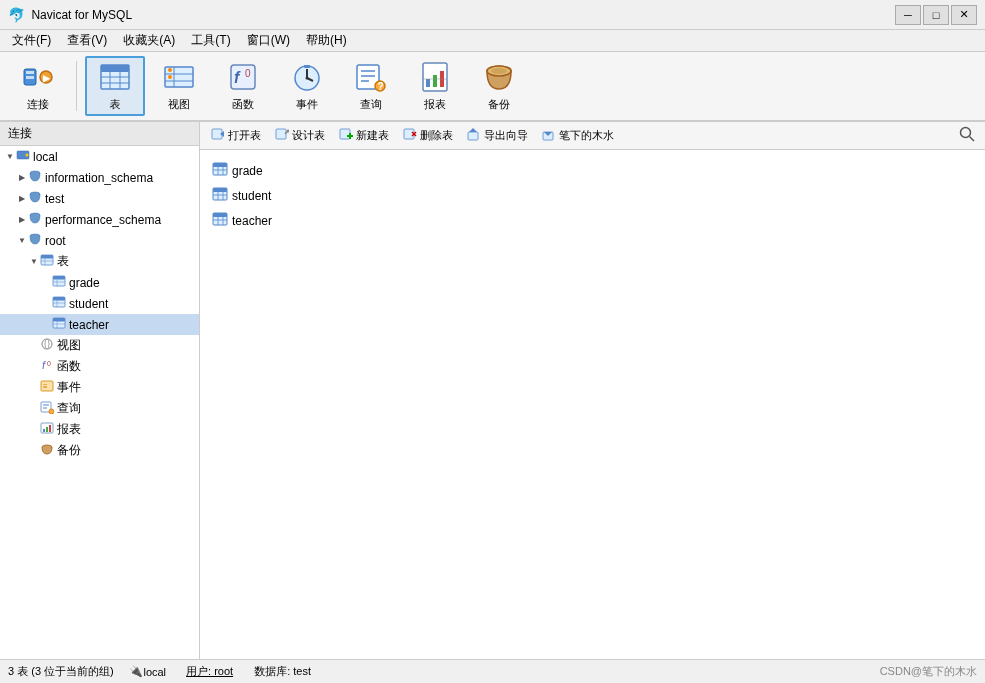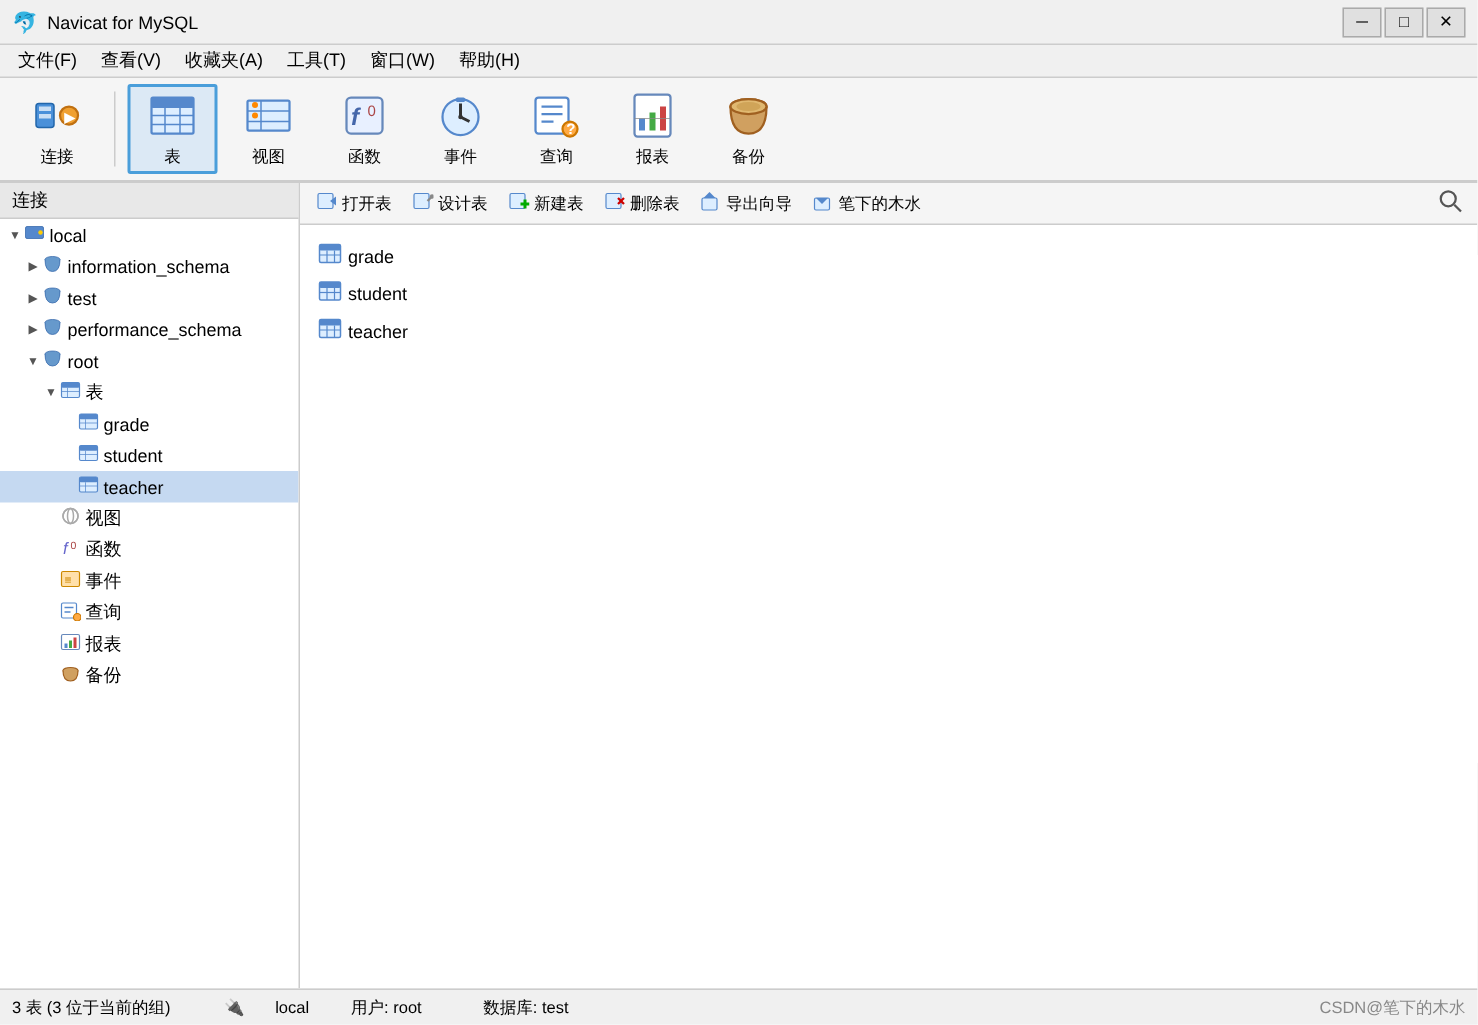--- a/index.html
+++ b/index.html
@@ -182,21 +182,21 @@
     .status-bar {
       background: #f0f0f0;
       height: 24px;
       border-top: 1px solid #ccc;
       display: flex;
       align-items: center;
       padding: 0 8px;
       font-size: 11px;
       justify-content: space-between;
     }
-    .status-left { display: flex; align-items: center; gap: 20px; }
+    .status-left { display: flex; align-items: center; gap: 0; }
     .status-right { color: #888; font-size: 11px; }
 
     
     .right-panel {
       flex: 1;
       display: flex;
       flex-direction: column;
     }
 
     .action-bar-container {
@@ -681,21 +681,21 @@
       </div>
     </div>
 
   </div>
 
   <div class="status-bar">
     <div class="status-left">
       <span>3 表 (3 位于当前的组)</span>
       <span style="margin-left:16px;">🔌</span>
       <span>local</span>
-      <span style="margin-left:8px;">用户: root</span>
+      <span style="margin-left:20px;text-decoration:underline;">用户: root</span>
       <span style="margin-left:21px;">数据库: test</span>
     </div>
     <div class="status-right">
       <span>CSDN@笔下的木水</span>
     </div>
   </div>
 
 </div>
 
 </body></html>

